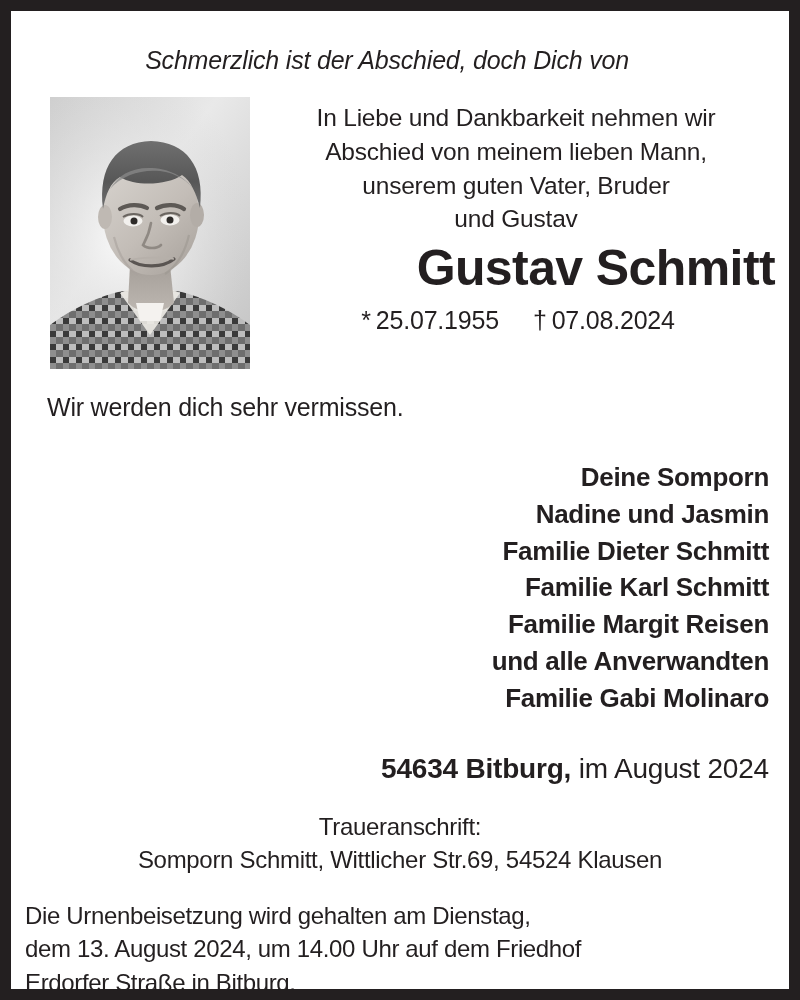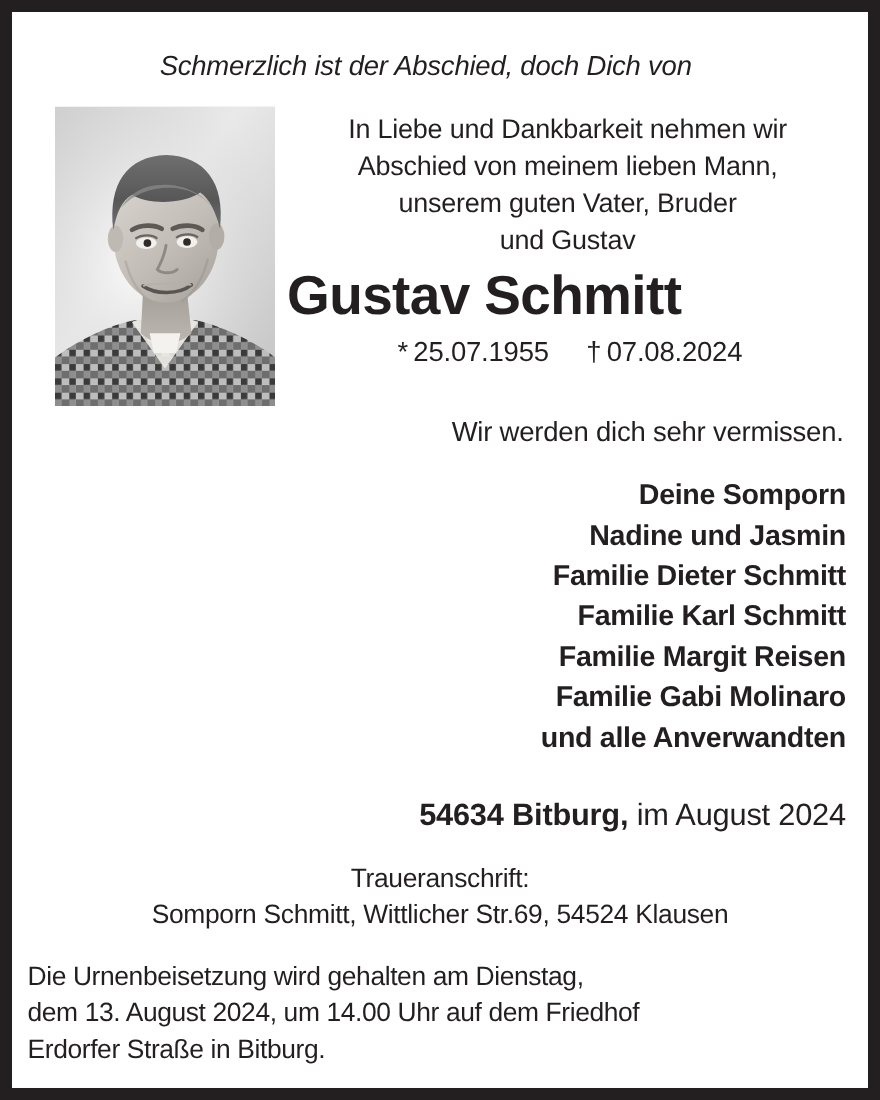--- a/index.html
+++ b/index.html
@@ -76,21 +76,21 @@
     letter-spacing: -0.2px;
   }
   .intro-line { display: block; }
 
   
   .deceased-name {
     position: absolute;
     left: 250px;
     right: 14px;
     top: 145px;
-    text-align: left;
+    text-align: right;
     font-size: 50px;
     font-weight: bold;
     letter-spacing: -0.6px;
     line-height: 1.05;
     white-space: nowrap;
   }
 
   
   .life-dates {
     position: absolute;
@@ -100,23 +100,23 @@
     text-align: center;
     font-size: 25px;
     letter-spacing: -0.2px;
     white-space: nowrap;
   }
   .date-birth { margin-right: 34px; }
   .date-symbol { margin-right: 5px; }
 
   
   .farewell {
-    margin: 2px;
+    margin: 16px;
     padding: 8px 20px 0 20px;
-    text-align: right;
+    text-align: left;
     font-size: 25px;
     letter-spacing: -0.2px;
   }
 
   
   .mourners {
     margin: 0;
     padding: 21px 20px 0 20px;
     list-style: none;
     text-align: right;
@@ -267,22 +267,22 @@
     </div>
 
     <p class="farewell">Wir werden dich sehr vermissen.</p>
 
     <ul class="mourners">
       <li>Deine Somporn</li>
       <li>Nadine und Jasmin</li>
       <li>Familie Dieter Schmitt</li>
       <li>Familie Karl Schmitt</li>
       <li>Familie Margit Reisen</li>
+      <li>und alle Anverwandten</li>
       <li>Familie Gabi Molinaro</li>
-      <li>und alle Anverwandten</li>
     </ul>
 
     <p class="place-line"><span class="place">54634 Bitburg,</span><span> im August 2024</span></p>
 
     <p class="address-block">
       <span class="address-line">Traueranschrift:</span>
       <span class="address-line">Somporn Schmitt, Wittlicher Str.69, 54524 Klausen</span>
     </p>
 
     <p class="funeral-block">

